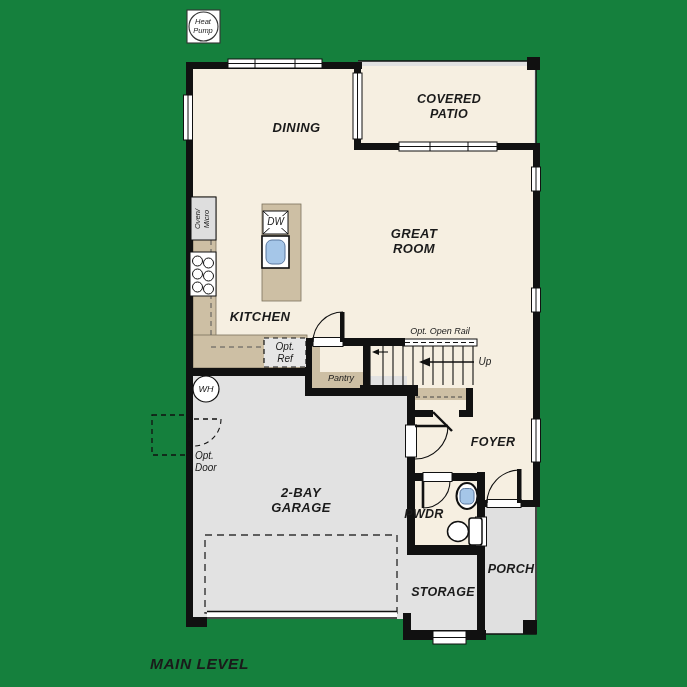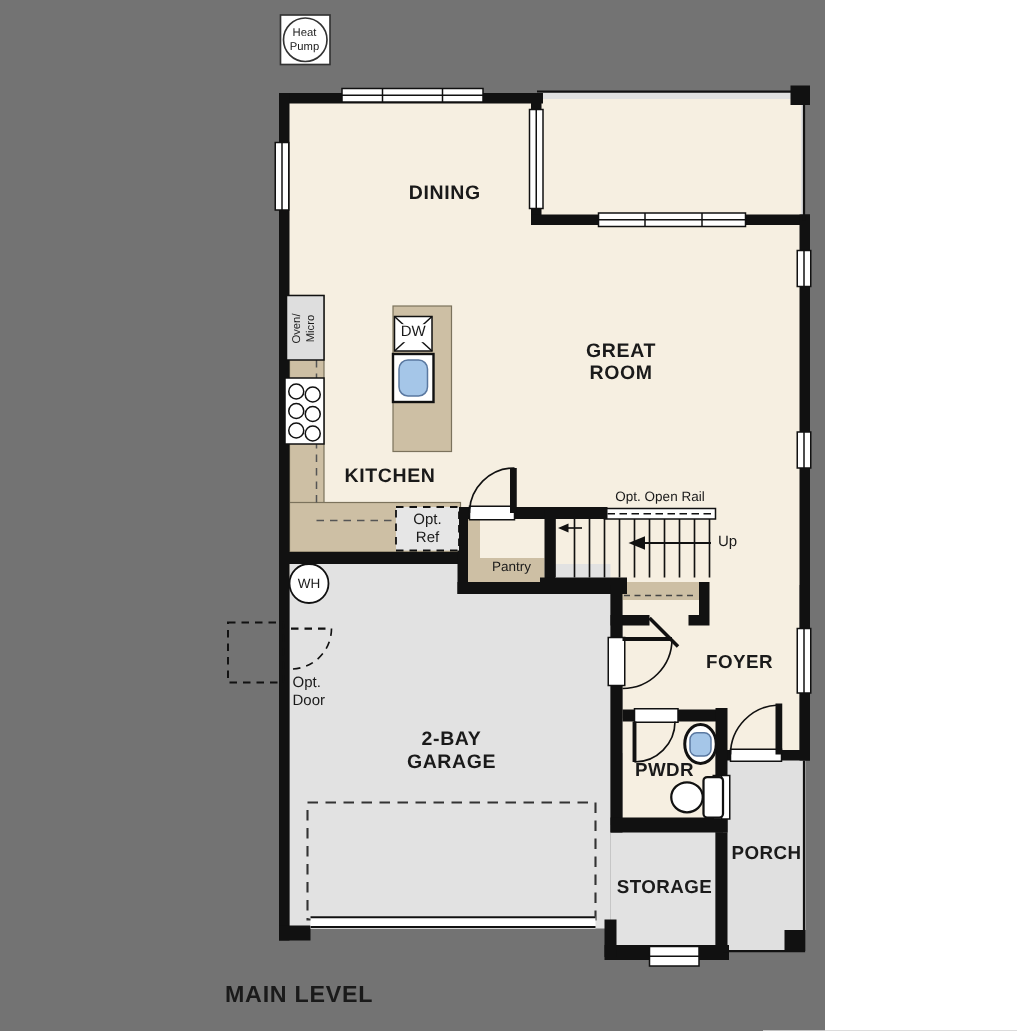--- a/index.html
+++ b/index.html
@@ -1,17 +1,17 @@
 <!DOCTYPE html>
 <html><head>
 <meta charset="utf-8">
 <style>
   html,body{margin:0;padding:0;background:#fff;}
-  #stage{position:relative;width:550px;height:687px;background:#737373;overflow:hidden;
-         font-family:"Liberation Sans", sans-serif;color:#1a1a1a;}
+  #stage{position:relative;width:687px;height:687px;background:#15803d;overflow:hidden;
+         font-family:"Liberation Sans", sans-serif;color:#1a1a1a;font-style:italic;}
   #plan-svg{position:absolute;left:0;top:0;}
   .lbl{position:absolute;transform:translate(-50%,-50%);white-space:pre-line;
        text-align:center;line-height:1.18;color:#1a1a1a;}
   .room{font-weight:bold;font-size:13px;letter-spacing:.4px;}
   .room-sm{font-weight:bold;font-size:12.5px;letter-spacing:.3px;}
   .tiny{font-size:10px;}
   .tiny7{font-size:7.5px;}
   .t9{font-size:9px;}
   .t10{font-size:10px;}
   .rot{transform:translate(-50%,-50%) rotate(-90deg);}
@@ -243,36 +243,38 @@
 
     <g fill="#fff" stroke="#111" stroke-width="1.5">
       <rect x="469" y="518" width="13" height="27" rx="2.5"></rect>
       <ellipse cx="458" cy="531.5" rx="10.5" ry="10"></ellipse>
     </g>
   </g>
 </svg>
 
   <div class="lbl tiny7" style="left:203px; top:27px;">Heat
 Pump</div>
+  <div class="lbl room-sm" style="left:449px; top:107px;">COVERED
+PATIO</div>
   <div class="lbl room" style="left:273px; top:128px;padding-left:47px;">DINING</div>
   <div class="lbl room" style="left:414px; top:241px;">GREAT
 ROOM</div>
   <div class="lbl room" style="left:260px; top:317px;">KITCHEN</div>
   <div class="lbl tiny7 rot" style="left:203px; top:219px;">Oven/
 Micro</div>
   <div class="lbl tiny dwbg" style="left:275.5px; top:222px;">DW</div>
   <div class="lbl tiny" style="left:285px; top:353px;">Opt.
 Ref</div>
   <div class="lbl t9" style="left:341px; top:378px;">Pantry</div>
   <div class="lbl t9" style="left:440px; top:331px;">Opt. Open Rail</div>
   <div class="lbl t10" style="left:485px; top:362px;">Up</div>
   <div class="lbl t9" style="left:206px; top:389px;">WH</div>
   <div class="lbl tiny left-align" style="left:195px; top:462px; text-align:left;">Opt.
 Door</div>
   <div class="lbl room" style="left:301px; top:500px;">2-BAY
 GARAGE</div>
   <div class="lbl room-sm" style="left:493px; top:442px;">FOYER</div>
-  <div class="lbl room-sm" style="left:443px; top:514px;text-align:center;">PWDR</div>
+  <div class="lbl room-sm" style="left:424px; top:514px;text-align:center;">PWDR</div>
   <div class="lbl room-sm" style="left:511px; top:569px;">PORCH</div>
   <div class="lbl room-sm" style="left:443px; top:592px;">STORAGE</div>
   <div class="lbl title left-align" style="left:150px; top:664px; text-align:center;">MAIN LEVEL</div>
 
 </div>
 
 </body></html>

